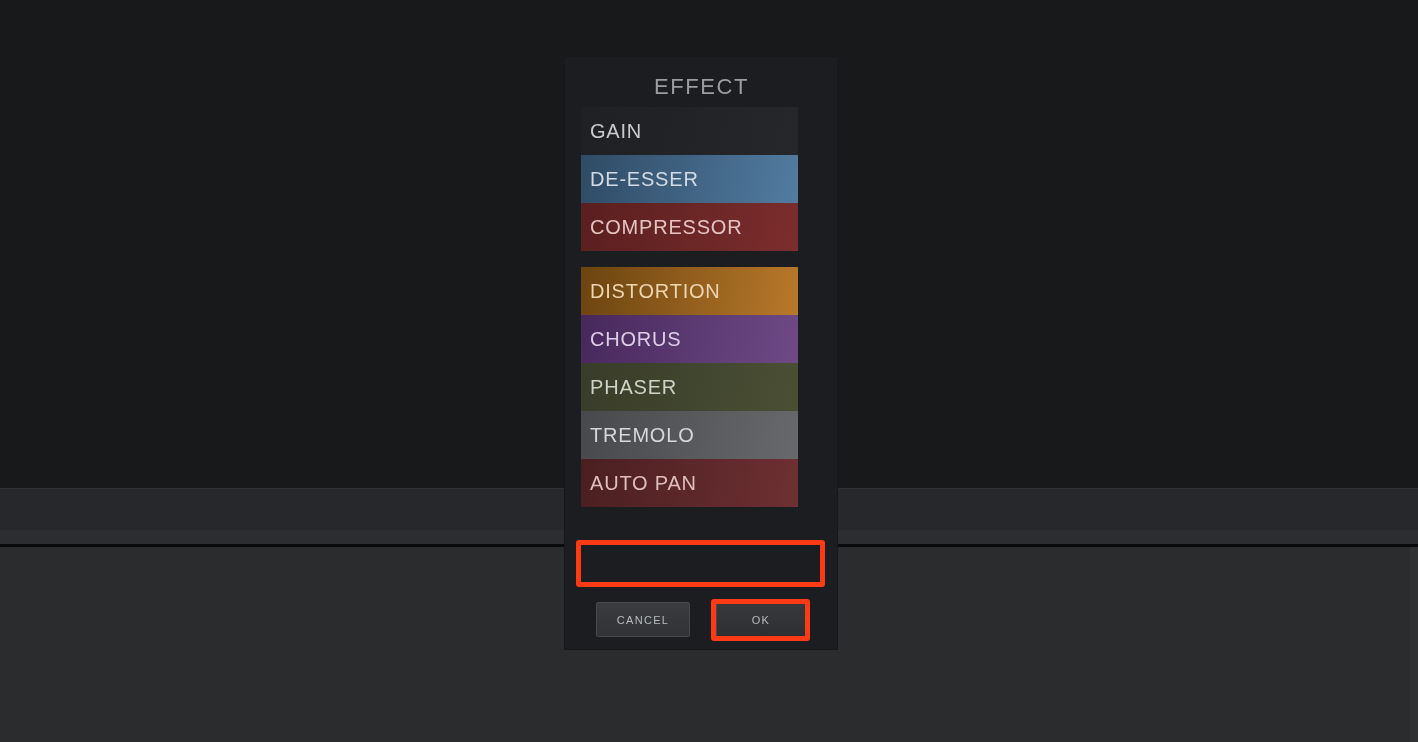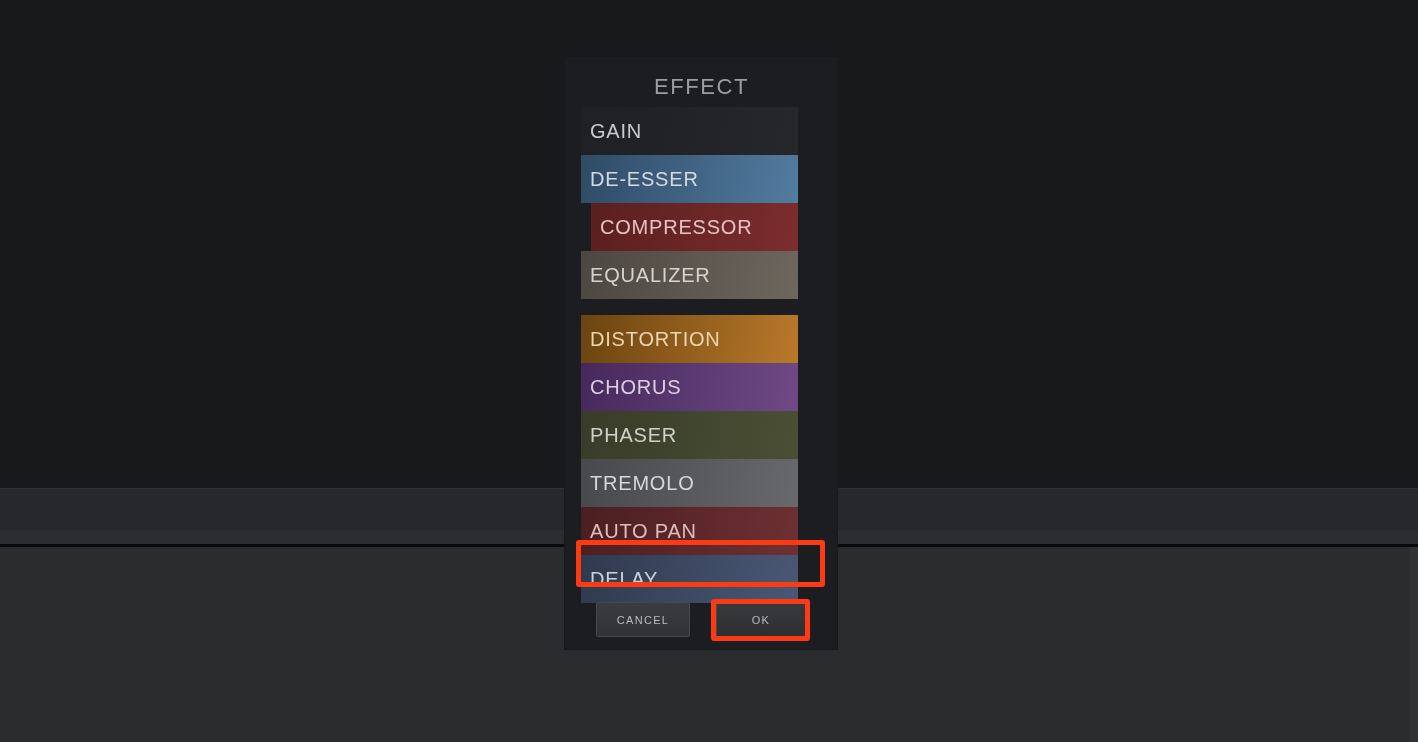--- a/index.html
+++ b/index.html
@@ -200,43 +200,37 @@
 
 </div>
 
 <div id="effect-list">
     <div class="effect-row" style="background: linear-gradient(100deg, rgb(30, 32, 35) 0%, rgb(37, 39, 42) 100%); color: rgb(201, 203, 206);">
       <span class="row-label">GAIN</span>
     </div>
     <div class="effect-row" style="background: linear-gradient(100deg, rgb(47, 75, 102) 0%, rgb(82, 124, 160) 100%); color: rgb(211, 218, 225);">
       <span class="row-label">DE-ESSER</span>
     </div>
-    <div class="effect-row" style="background: linear-gradient(100deg, rgb(90, 31, 31) 0%, rgb(124, 45, 45) 100%); color: rgb(230, 195, 195); margin-left: 10px;">
+    <div class="effect-row" style="background: linear-gradient(100deg, rgb(90, 31, 31) 0%, rgb(124, 45, 45) 100%); color: rgb(230, 195, 195);">
       <span class="row-label">COMPRESSOR</span>
-    </div>
-    <div class="effect-row" style="background: linear-gradient(100deg, rgb(76, 71, 64) 0%, rgb(109, 103, 94) 100%); color: rgb(215, 212, 207);">
-      <span class="row-label">EQUALIZER</span>
     </div>
     <div class="effect-row" style="background: linear-gradient(100deg, rgb(107, 68, 16) 0%, rgb(185, 121, 42) 100%); color: rgb(236, 213, 176); margin-top: 16px;">
       <span class="row-label">DISTORTION</span>
     </div>
     <div class="effect-row" style="background: linear-gradient(100deg, rgb(71, 40, 92) 0%, rgb(111, 74, 134) 100%); color: rgb(220, 207, 230);">
       <span class="row-label">CHORUS</span>
     </div>
     <div class="effect-row" style="background: linear-gradient(100deg, rgb(56, 60, 41) 0%, rgb(74, 79, 52) 100%); color: rgb(207, 210, 198);">
       <span class="row-label">PHASER</span>
     </div>
     <div class="effect-row" style="background: linear-gradient(100deg, rgb(71, 73, 76) 0%, rgb(103, 105, 108) 100%); color: rgb(213, 215, 218);">
       <span class="row-label">TREMOLO</span>
     </div>
     <div class="effect-row" style="background: linear-gradient(100deg, rgb(74, 31, 32) 0%, rgb(110, 48, 51) 100%); color: rgb(224, 189, 189);">
       <span class="row-label">AUTO PAN</span>
-    </div>
-    <div class="effect-row" style="background: linear-gradient(100deg, rgb(47, 58, 78) 0%, rgb(74, 88, 117) 100%); color: rgb(204, 210, 221);">
-      <span class="row-label">DELAY</span>
     </div>
   </div>
 
 <div id="dialog-buttons">
   <div class="dlg-button" id="cancel-button">CANCEL</div>
   <div class="dlg-button" id="ok-button">OK</div>
 </div>
 
 <div class="annotation-box" id="highlight-delay" style="border-color: rgb(252, 58, 19);"></div>
 <div class="annotation-box" id="highlight-ok" style="border-color: rgb(252, 58, 19);"></div>

